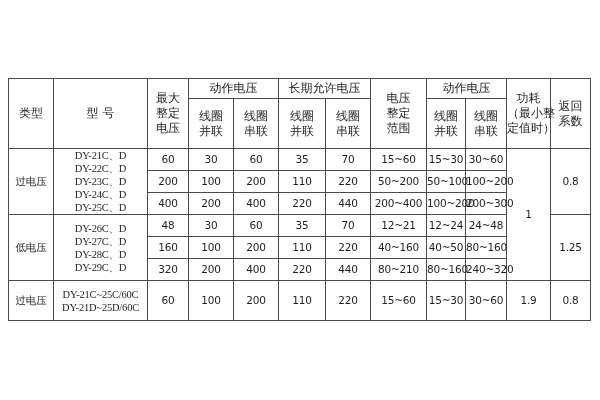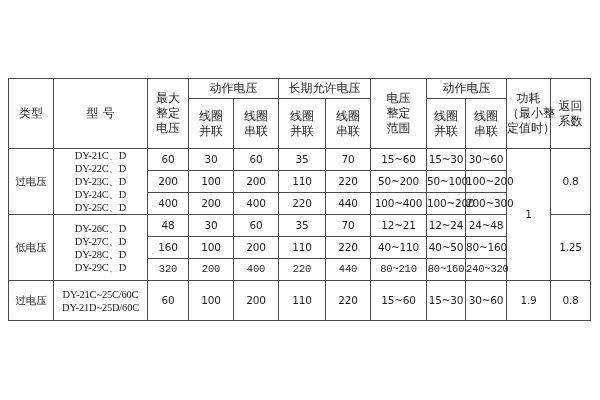--- a/index.html
+++ b/index.html
@@ -202,21 +202,21 @@
           <td>
             <div class="ln">400</div>
           </td>
           <td>
             <div class="ln">220</div>
           </td>
           <td>
             <div class="ln">440</div>
           </td>
           <td>
-            <div class="ln">100~400</div>
+            <div class="ln">200~400</div>
           </td>
           <td>
             <div class="ln">100~200</div>
           </td>
           <td>
             <div class="ln">200~300</div>
           </td>
         </tr>
         <tr style="height: 22px;">
           <td rowspan="3">
@@ -266,30 +266,30 @@
           <td>
             <div class="ln">200</div>
           </td>
           <td>
             <div class="ln">110</div>
           </td>
           <td>
             <div class="ln">220</div>
           </td>
           <td>
-            <div class="ln">40~110</div>
+            <div class="ln">40~160</div>
           </td>
           <td>
             <div class="ln">40~50</div>
           </td>
           <td>
             <div class="ln">80~160</div>
           </td>
         </tr>
-        <tr style="height: 22px; font-family: Liberation Mono, monospace;">
+        <tr style="height: 22px;">
           <td>
             <div class="ln">320</div>
           </td>
           <td>
             <div class="ln">200</div>
           </td>
           <td>
             <div class="ln">400</div>
           </td>
           <td>

